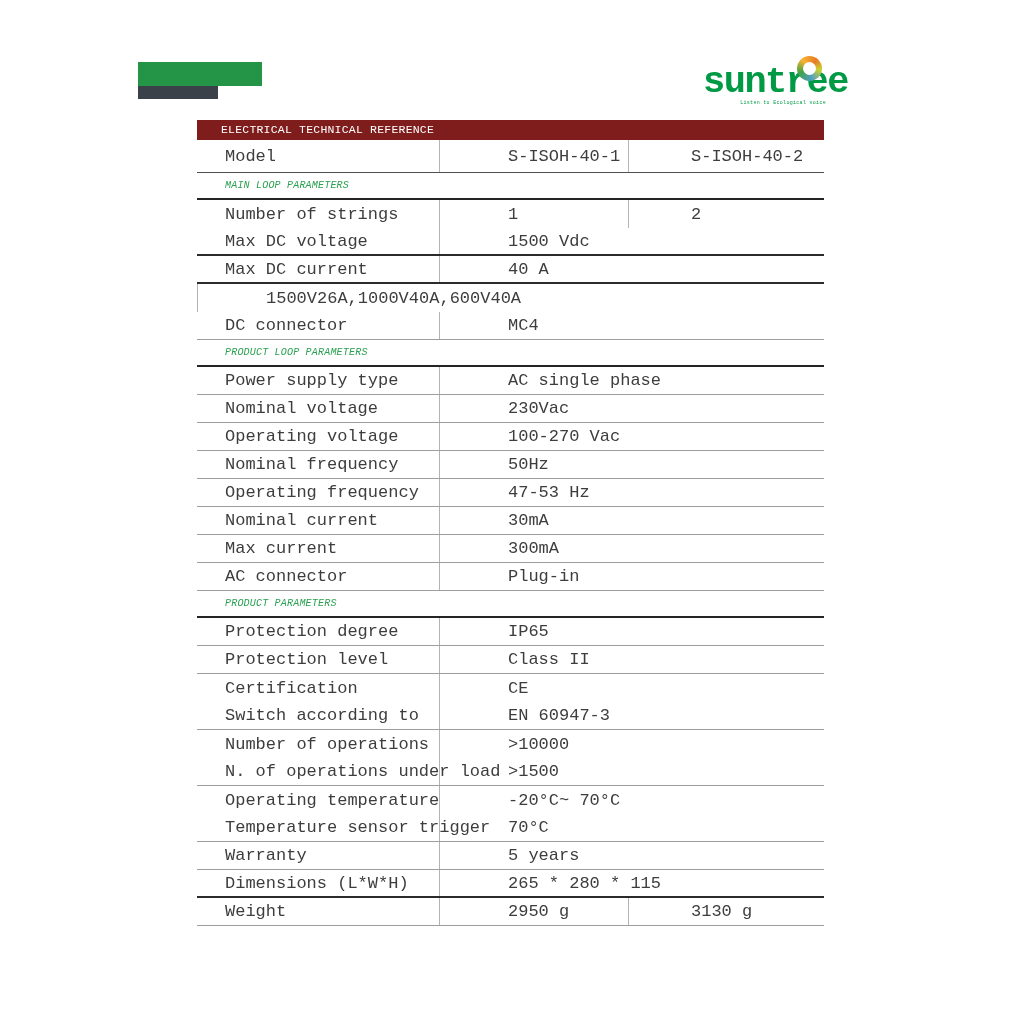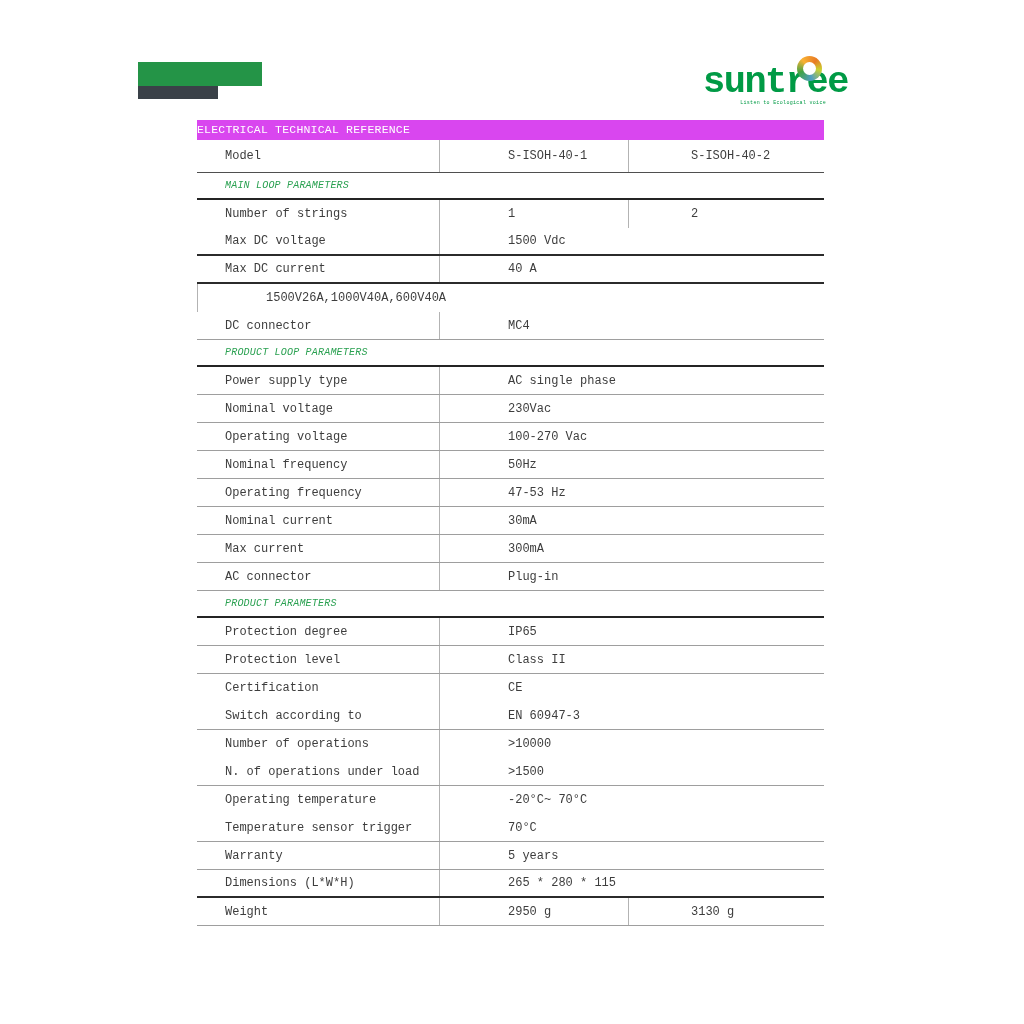--- a/index.html
+++ b/index.html
@@ -17,23 +17,23 @@
                letter-spacing:-1.5px; line-height:1; }
   .logo-mark { position:absolute; left:97px; top:0px; width:25px; height:25px; border-radius:50%;
                background:conic-gradient(from -40deg, #f9b233, #e87a24 22%, #c9d22f 38%, #4f9ec4 58%, #41a344 80%, #f9b233);
                display:flex; align-items:center; justify-content:center; }
   .logo-mark-inner { width:13px; height:13px; background:#ffffff; border-radius:50%; }
   .logo-tagline { position:absolute; left:38px; top:44px; width:88px; text-align:right;
                   font-size:5px; color:#009a45; letter-spacing:0.3px; white-space:nowrap; }
 
   
   .spec-table { position:absolute; left:197px; top:120px; width:627px; }
-  .table-title { height:20px; background:#d946ef; color:#ffffff; font-size:11.5px;
-                 line-height:20px; padding-left:0; letter-spacing:0.2px; }
-  .row { display:flex; align-items:center; height:28px; font-size:12px; color:#3d3d3d; white-space:nowrap; }
+  .table-title { height:20px; background:#7f1d1d; color:#ffffff; font-size:11.5px;
+                 line-height:20px; padding-left:24px; letter-spacing:0.2px; }
+  .row { display:flex; align-items:center; height:28px; font-size:17px; color:#3d3d3d; white-space:nowrap; }
   .row-model { height:33px; }
   .section-row { height:27px; display:flex; align-items:center;
                  border-bottom:2px solid #242424; }
   .section-title { font-size:10px; font-style:italic; color:#29a050; padding-left:28px; letter-spacing:0.2px; }
   .c1 { width:242px; padding-left:28px; align-self:stretch; display:flex; align-items:center; }
   .c2 { width:189px; padding-left:68px; border-left:1px solid #b3b3b3; align-self:stretch; display:flex; align-items:center; }
   .c2.grow { flex:1; }
   .c3 { flex:1; padding-left:62px; border-left:1px solid #b3b3b3; align-self:stretch; display:flex; align-items:center; }
   .b-light { border-bottom:1px solid #9e9e9e;justify-content:space-between; }
   .b-dark  { border-bottom:2px solid #2b2b2b; }

